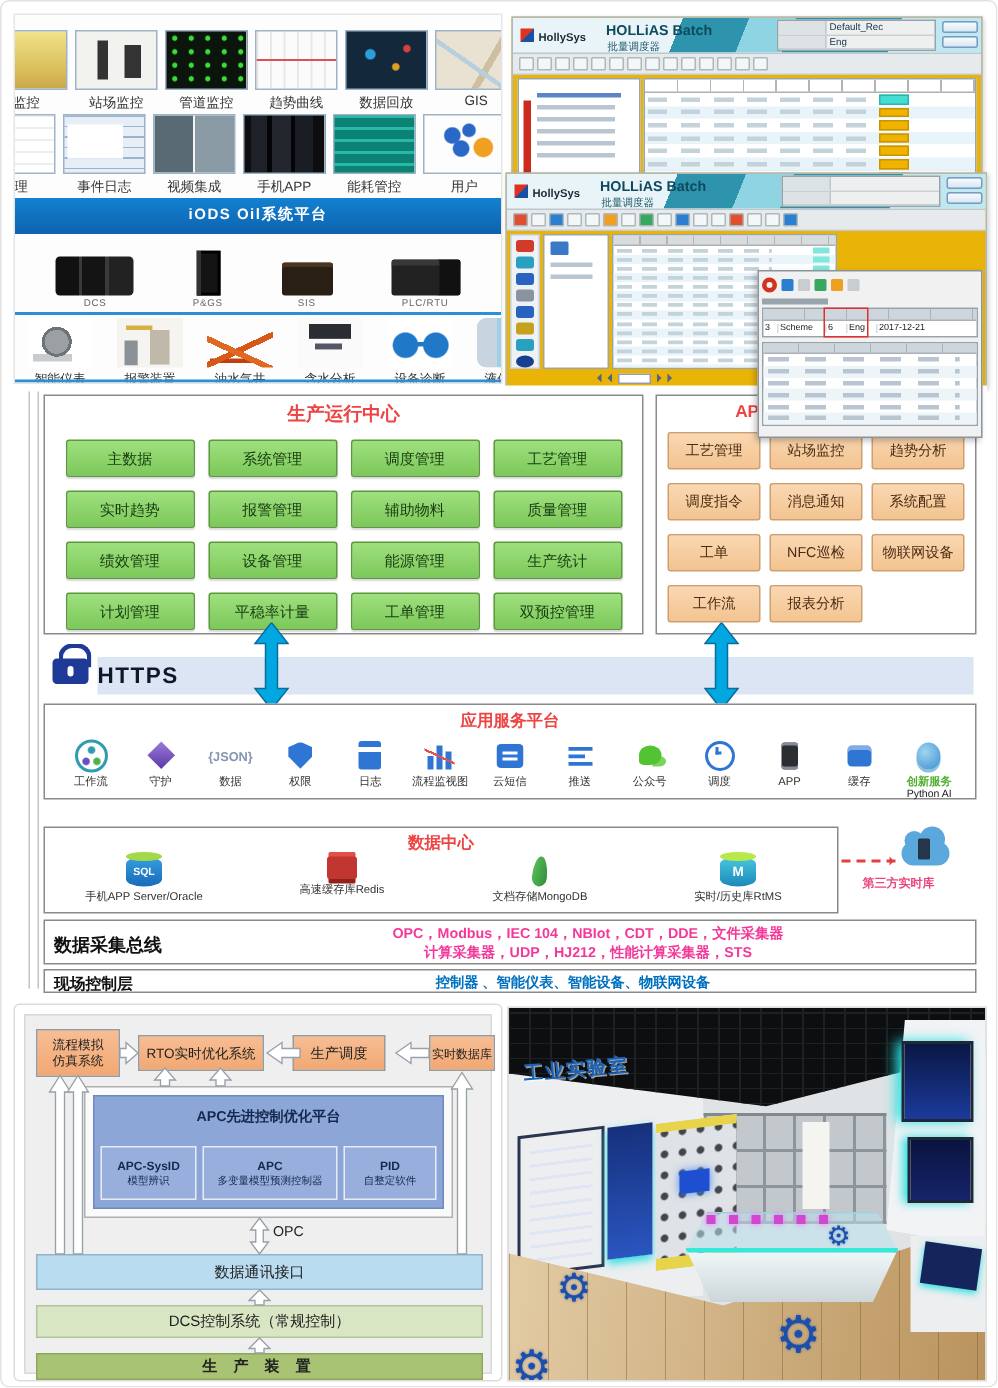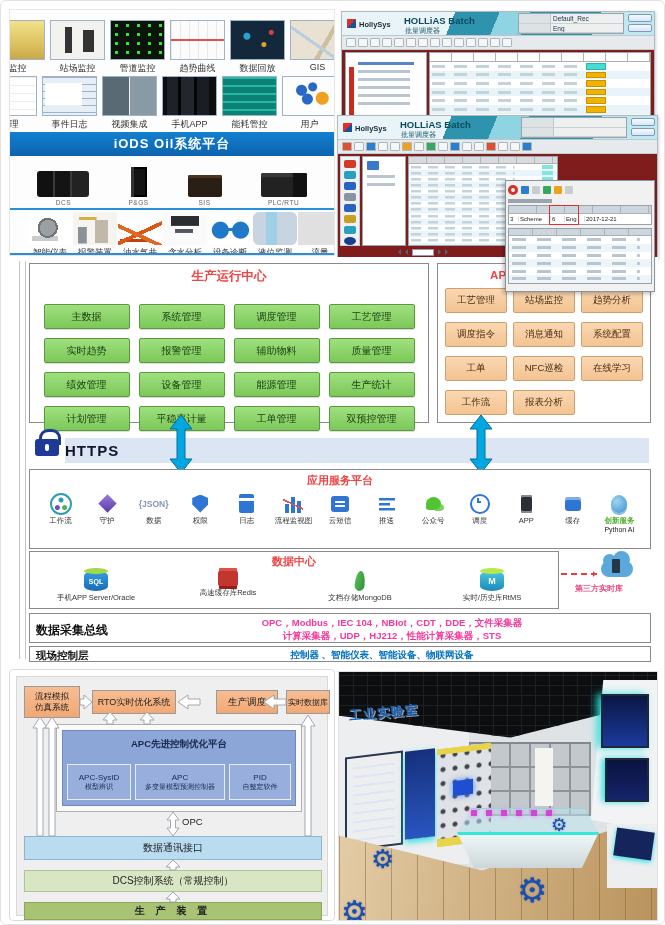--- a/index.html
+++ b/index.html
@@ -20,45 +20,45 @@
   .r1 .p-cell:nth-child(3) .thumb{background-color:#0b150b;background-image:radial-gradient(circle,#3adf3a 0 1.5px,transparent 2px);background-size:11px 9px}
   .r1 .p-cell:nth-child(4) .thumb{background-color:#fbfbfb;background-image:linear-gradient(transparent 48%,#e05050 48% 52%,transparent 52%),linear-gradient(90deg,#e8e8e8 0 1px,transparent 1px);background-size:100% 100%,9px 100%}
   .r1 .p-cell:nth-child(5) .thumb{background-color:#14283c;background-image:radial-gradient(circle at 30% 40%,#2a9fd8 0 3px,transparent 4px),radial-gradient(circle at 62% 62%,#e0a020 0 2px,transparent 3px),radial-gradient(circle at 76% 30%,#d84040 0 2px,transparent 3px)}
   .r1 .p-cell:nth-child(6) .thumb{background-color:#e9e2d2;background-image:linear-gradient(35deg,transparent 40%,#b8cfe0 40% 45%,transparent 45%),linear-gradient(120deg,transparent 60%,#cdbfa0 60% 67%,transparent 67%)}
   .r2 .p-cell:nth-child(1) .thumb{background-color:#fff;background-image:linear-gradient(#d82020,#d82020),repeating-linear-gradient(#eee 0 1px,transparent 1px 8px);background-size:7px 80%,100% 100%;background-position:6px 60%,0 0;background-repeat:no-repeat,repeat}
   .r2 .p-cell:nth-child(2) .thumb{background-color:#e8eef6;background-image:linear-gradient(#fff,#fff),repeating-linear-gradient(#9ab4d0 0 1px,transparent 1px 7px);background-size:70% 60%,100% 100%;background-position:15% 40%,0 0;background-repeat:no-repeat,repeat}
   .r2 .p-cell:nth-child(3) .thumb{background:linear-gradient(90deg,#5a6a74 0 49%,#f2f2f2 49% 51%,#8a9aa4 51%)}
   .r2 .p-cell:nth-child(4) .thumb{background-color:#0d0d0f;background-image:linear-gradient(90deg,transparent 0 8%,#1e2228 8% 28%,#050507 28% 34%,#23272d 34% 58%,#050507 58% 64%,#1a1e24 64% 86%,transparent 86%)}
   .r2 .p-cell:nth-child(5) .thumb{background-color:#0c8274;background-image:repeating-linear-gradient(#27b8a8 0 2px,transparent 2px 8px)}
   .r2 .p-cell:nth-child(6) .thumb{background-color:#fdfdfd;background-image:radial-gradient(circle at 35% 35%,#2a68c8 0 5px,transparent 6px),radial-gradient(circle at 56% 26%,#2a68c8 0 4px,transparent 5px),radial-gradient(circle at 46% 58%,#2a68c8 0 5px,transparent 6px),radial-gradient(circle at 74% 56%,#f0a020 0 6px,transparent 7px)}
-  .banner{position:absolute;left:0;right:0;top:122px;height:24px;background:linear-gradient(#1380d0,#0d63ae);color:#fff;font-size:13px;font-weight:bold;text-align:center;line-height:24px;letter-spacing:1px}
+  .banner{position:absolute;left:0;right:0;top:122px;height:24px;background:linear-gradient(#1380d0,#0d63ae);color:#fff;font-size:10px;font-weight:bold;text-align:center;line-height:24px;letter-spacing:1px}
   .hw-row{position:absolute;left:0;right:0;top:150px;height:46px;display:flex;justify-content:space-around;align-items:flex-end;padding:0 8px}
   .hw-cell{text-align:center}
   .hw-ic{margin:0 auto 2px}
   .hw-row .hw-cell:nth-child(1) .hw-ic{width:52px;height:26px;border-radius:3px;background:linear-gradient(90deg,#111 0 30%,#3a3a3a 30% 34%,#141414 34% 64%,#3a3a3a 64% 68%,#222 68%)}
   .hw-row .hw-cell:nth-child(2) .hw-ic{width:16px;height:30px;background:#141414;box-shadow:inset 3px 0 0 #333,inset 0 0 0 2px #000}
   .hw-row .hw-cell:nth-child(3) .hw-ic{width:34px;height:22px;border-radius:2px;background:#2a1f14;box-shadow:inset 0 3px 0 #4a3520}
   .hw-row .hw-cell:nth-child(4) .hw-ic{width:46px;height:24px;border-radius:2px;background:#222;box-shadow:inset -14px 0 0 #111,inset 0 4px 0 #383838}
   .hw-lb{font-size:6.5px;color:#666;letter-spacing:.5px}
   .divline{position:absolute;left:0;right:0;height:2px;background:#2a8fd8}
-  .p-row.r3{top:202px;gap:1px;margin-left:18px}
+  .p-row.r3{top:202px;gap:16px;margin-left:8px}
   .r3 .p-cell{width:44px}
   .r3 .thumb{height:33px;border:none}
   .r3 .p-lb{font-size:8.5px}
   .r3 .p-cell:nth-child(1) .thumb{background-color:#fff;background-image:radial-gradient(circle at 45% 48%,#9aa0a4 0 8px,#6f7276 8px 10px,transparent 10px),linear-gradient(#c8ccce,#c8ccce);background-size:100% 100%,60% 16%;background-position:0 0,20% 88%;background-repeat:no-repeat}
   .r3 .p-cell:nth-child(2) .thumb{background-color:#f6f4f0;background-image:linear-gradient(#c0b8a8,#c0b8a8),linear-gradient(#8a9298,#8a9298),linear-gradient(#d8b040,#d8b040);background-size:30% 70%,20% 50%,40% 9%;background-position:72% 85%,15% 92%,22% 18%;background-repeat:no-repeat}
   .r3 .p-cell:nth-child(3) .thumb{background-color:#fdfdfd;background-image:linear-gradient(25deg,transparent 32%,#e06820 32% 40%,transparent 40%),linear-gradient(155deg,transparent 55%,#d85818 55% 63%,transparent 63%),linear-gradient(#c04010,#c04010);background-size:100% 100%,100% 100%,70% 10%;background-position:0 0,0 0,15% 92%;background-repeat:no-repeat}
   .r3 .p-cell:nth-child(4) .thumb{background-color:#fafafa;background-image:linear-gradient(#2a2e33,#2a2e33),linear-gradient(#556,#556);background-size:64% 30%,42% 12%;background-position:50% 18%,48% 60%;background-repeat:no-repeat}
   .r3 .p-cell:nth-child(5) .thumb{background-color:#fff;background-image:radial-gradient(circle at 28% 55%,#1f78c8 0 8px,transparent 9px),radial-gradient(circle at 74% 55%,#1f78c8 0 8px,transparent 9px),linear-gradient(#1f78c8,#1f78c8);background-size:100% 100%,100% 100%,24% 9%;background-position:0 0,0 0,50% 52%;background-repeat:no-repeat}
   .r3 .p-cell:nth-child(6) .thumb{border-radius:6px;background-color:#eef2f6;background-image:linear-gradient(90deg,#c8d4e0 0 30%,#9fd0e8 30% 55%,#c8d4e0 55%),linear-gradient(#88b8d8,#88b8d8);background-size:100% 100%,100% 18%;background-position:0 0,0 12%;background-repeat:no-repeat}
   .r3 .p-cell:nth-child(7) .thumb{background:#e0e0e0}
 
   
   .sec-batch{position:absolute;left:336px;top:8px;width:322px;height:250px}
-  .bw{position:absolute;background:#7f1d1d;border:1px solid #aeb9c0;box-shadow:1px 1px 3px rgba(0,0,0,.18)}
+  .bw{position:absolute;background:#eab308;border:1px solid #aeb9c0;box-shadow:1px 1px 3px rgba(0,0,0,.18)}
   .bw-a{left:4px;top:2px;width:314px;height:110px}
   .bw-b{left:0;top:106px;width:321px;height:144px}
   .bw-head{position:relative;height:24px;background:#e8f4f8;overflow:hidden;border-bottom:1px solid #bcc8ce}
   .bw-head::after{content:"";position:absolute;left:100px;right:0;top:0;bottom:0;background:linear-gradient(112deg,transparent 6%,#2e93ad 6% 26%,#8fd4e2 26% 40%,#2e93ad 40% 72%,#bfe8f0 72%)}
   .bw-logo{position:absolute;left:5px;top:7px;width:9px;height:9px;background:linear-gradient(135deg,#e03020 50%,#1a50a0 50%);z-index:2}
   .bw-brand{position:absolute;left:17px;top:8px;font-size:7.5px;font-weight:bold;color:#1a2a35;z-index:2}
   .bw-title{position:absolute;left:62px;top:3px;font-size:9.5px;font-weight:bold;color:#0d4a5e;z-index:2}
   .bw-sub{position:absolute;left:63px;top:14px;font-size:7px;color:#215a6a;z-index:2}
   .info{position:absolute;right:30px;top:1px;width:106px;height:21px;background:#eef0f0;border:1px solid #98a4aa;z-index:3}
   .info-row{display:flex;height:9.5px;border-bottom:1px solid #c8d0d4}
@@ -116,33 +116,33 @@
   .nv.r{border-left-color:#50657a;border-right:none}
   .pg{width:22px;height:7px;border:1px solid #99a;background:#fff}
 
   
   .sec-arch{position:absolute;left:8px;top:256px;width:649px;height:406px;background:#fff}
   .arch-strip{position:absolute;left:10px;top:4px;bottom:4px;width:7px;border-left:1px solid #c4c4c4;border-right:1px solid #c4c4c4}
   .abox{position:absolute;border:1px solid #8a8a8a;background:#fff}
   .abox-title{text-align:center;font-weight:bold;color:#ef4444}
   .prod-box{left:20px;top:6px;width:400px;height:160px}
   .prod-box .abox-title{font-size:12.5px;margin-top:4px}
-  .prod-grid{display:grid;grid-template-columns:repeat(4,86px);gap:9px 9px;justify-content:center;margin-top:19px}
+  .prod-grid{display:grid;grid-template-columns:repeat(4,86px);gap:9px 9px;justify-content:center;margin-top:8px}
   .gbtn{height:25px;display:flex;align-items:center;justify-content:center;font-size:10px;color:#173c10;background:linear-gradient(#9fe07e,#7cc85a);border:1px solid #5a9a3a;border-radius:2px;box-shadow:0 1px 1px rgba(0,0,0,.15)}
   .app-box{left:428px;top:6px;width:214px;height:160px}
   .app-box .abox-title{font-size:11.5px;margin-top:5px}
   .app-grid{display:grid;grid-template-columns:repeat(3,62px);gap:9px 6px;justify-content:center;margin-top:7px}
   .obtn{height:25px;display:flex;align-items:center;justify-content:center;font-size:9.5px;color:#4a2c12;background:linear-gradient(#fad7b2,#f3c491);border:1px solid #cf9f6f;border-radius:2px}
   .lock{position:absolute;left:26px;top:182px;width:24px;height:17px;background:#1f3a96;border-radius:3px}
   .lock::before{content:"";position:absolute;top:-10px;left:4px;width:16px;height:13px;border:3.5px solid #1f3a96;border-bottom:none;border-radius:9px 9px 0 0}
   .lock::after{content:"";position:absolute;left:10px;top:5px;width:4px;height:7px;background:#fff;border-radius:2px}
   .https-band{position:absolute;left:56px;top:181px;width:584px;height:25px;background:#dbe5f3}
   .https-txt{position:absolute;left:0;right:0;top:4px;text-align:left;font-size:15px;font-weight:bold;color:#0f172a;letter-spacing:1px}
   .varrow{position:absolute;width:24px;height:58px}
-  .svc-box{left:20px;top:212px;width:622px;height:80px}
+  .svc-box{left:20px;top:212px;width:622px;height:64px}
   .svc-box .abox-title{font-size:11px;margin-top:3px}
   .svc-row{display:flex;justify-content:space-between;padding:3px 8px 0}
   .svc{width:45px;text-align:center}
   .svc-ic{height:25px;display:flex;align-items:center;justify-content:center;font-size:8.5px;font-weight:bold;color:#8496b0}
   .svc-lb{font-size:7.5px;color:#333;white-space:nowrap}
   .svc-lb2{font-size:7px;color:#222;white-space:nowrap}
   .svc[data-kind=ai] .svc-lb{color:#52b030;font-weight:bold}
   .svc[data-kind=workflow] .svc-ic::before{content:"";width:18px;height:18px;border:2px solid #2e9db0;border-radius:50%;background:radial-gradient(circle at 50% 28%,#2e9db0 0 2px,transparent 3px),radial-gradient(circle at 30% 70%,#6a4fc0 0 2px,transparent 3px),radial-gradient(circle at 70% 70%,#52b050 0 2px,transparent 3px)}
   .svc[data-kind=guard] .svc-ic::before{content:"";width:13px;height:13px;background:linear-gradient(135deg,#9a7ad8,#5a3aa8);transform:rotate(45deg)}
   .svc[data-kind=shield] .svc-ic::before{content:"";width:16px;height:18px;background:#2e75d4;clip-path:polygon(50% 0,100% 20%,100% 55%,50% 100%,0 55%,0 20%)}
@@ -181,31 +181,31 @@
   .field-lb{position:absolute;left:6px;top:2px;font-size:10.5px;font-weight:bold;color:#111}
   .field-txt{position:absolute;left:90px;right:6px;top:2px;text-align:center;font-size:9.5px;font-weight:bold;color:#0070c0}
 
   
   .sec-flow{position:absolute;left:8px;top:668px;width:326px;height:252px;background:#fff;border:1px solid #dcdcdc;border-radius:4px}
   .flow-panel{position:absolute;left:6px;top:6px;right:6px;bottom:4px;background:#efefef;border:1px solid #d8d8d8}
   .fnode{position:absolute;display:flex;align-items:center;justify-content:center;text-align:center;border:1px solid #9a9a9a;color:#222}
   .orange{background:linear-gradient(#f7bd93,#f2a873)}
   .f-sim{left:14px;top:16px;width:56px;height:32px;font-size:8.5px;line-height:1.25;padding:1px 6px}
   .f-rto{left:82px;top:20px;width:84px;height:24px;font-size:9px}
-  .f-dis{left:206px;top:20px;width:62px;height:24px;font-size:9.5px}
+  .f-dis{left:185px;top:20px;width:62px;height:24px;font-size:9.5px}
   .f-rtdb{left:276px;top:20px;width:44px;height:24px;font-size:8px}
   .apc-outer{position:absolute;left:46px;top:54px;width:246px;height:88px;border:1px solid #b0b0b0;background:#fafafa;padding:5px}
   .apc-inner{position:relative;height:100%;background:#8ca6d8;border:1px solid #7088bc}
   .apc-title{position:absolute;left:0;right:0;top:7px;text-align:center;font-size:9.5px;font-weight:bold;color:#16294e}
   .apc-boxes{position:absolute;left:4px;right:4px;bottom:5px;display:flex;gap:4px}
   .apc-b{background:#98aedd;border:1px solid #e8ecf6;height:36px;display:flex;flex-direction:column;align-items:center;justify-content:center;color:#16294e}
   .apc-b:nth-child(1){flex:0 0 64px}
   .apc-b:nth-child(2){flex:1}
   .apc-b:nth-child(3){flex:0 0 62px}
-  .apc-l1{font-size:8px;font-weight:normal}
+  .apc-l1{font-size:8px;font-weight:bold}
   .apc-l2{font-size:7px;white-space:nowrap}
   .f-opc{position:absolute;left:172px;top:146px;font-size:9.5px;color:#222}
   .f-comm{left:14px;top:166px;width:298px;height:24px;font-size:10px;background:#badcf0;border-color:#90b4cc}
   .f-dcs{left:14px;top:200px;width:298px;height:22px;font-size:10px;background:#d9e6c4;border-color:#b0c49a}
   .f-plant{left:14px;top:232px;width:298px;height:18px;font-size:10px;font-weight:bold;letter-spacing:4px;background:#a9c374;border-color:#8aa858}
   .flow-svg{position:absolute;left:0;top:0;pointer-events:none}
 
   
   .sec-lab{position:absolute;left:337px;top:670px;width:320px;height:250px;background:#dfe3e6;border:1px solid #e0e0e0;overflow:hidden}
   .ceil{position:absolute;left:0;top:0;right:0;height:84px;background-color:#0c0e10;background-image:repeating-linear-gradient(90deg,#1d2124 0 1px,transparent 1px 14px),repeating-linear-gradient(0deg,#1d2124 0 1px,transparent 1px 10px);clip-path:polygon(0 0,100% 0,100% 34%,54% 78%,0 52%)}
@@ -545,21 +545,21 @@
       <div class="abox-title">APP (Android / IOS)</div>
       <div class="app-grid">
           <div class="obtn">工艺管理</div>
           <div class="obtn">站场监控</div>
           <div class="obtn">趋势分析</div>
           <div class="obtn">调度指令</div>
           <div class="obtn">消息通知</div>
           <div class="obtn">系统配置</div>
           <div class="obtn">工单</div>
           <div class="obtn">NFC巡检</div>
-          <div class="obtn">在线学习</div>
+          <div class="obtn">物联网设备</div>
           <div class="obtn">工作流</div>
           <div class="obtn">报表分析</div>
         </div>
     </div>
 
     <div class="lock"></div>
     <div class="https-band">
       <div class="https-txt">HTTPS</div>
     </div>
     <svg class="varrow" style="left:160px;top:158px" viewBox="0 0 24 58">

